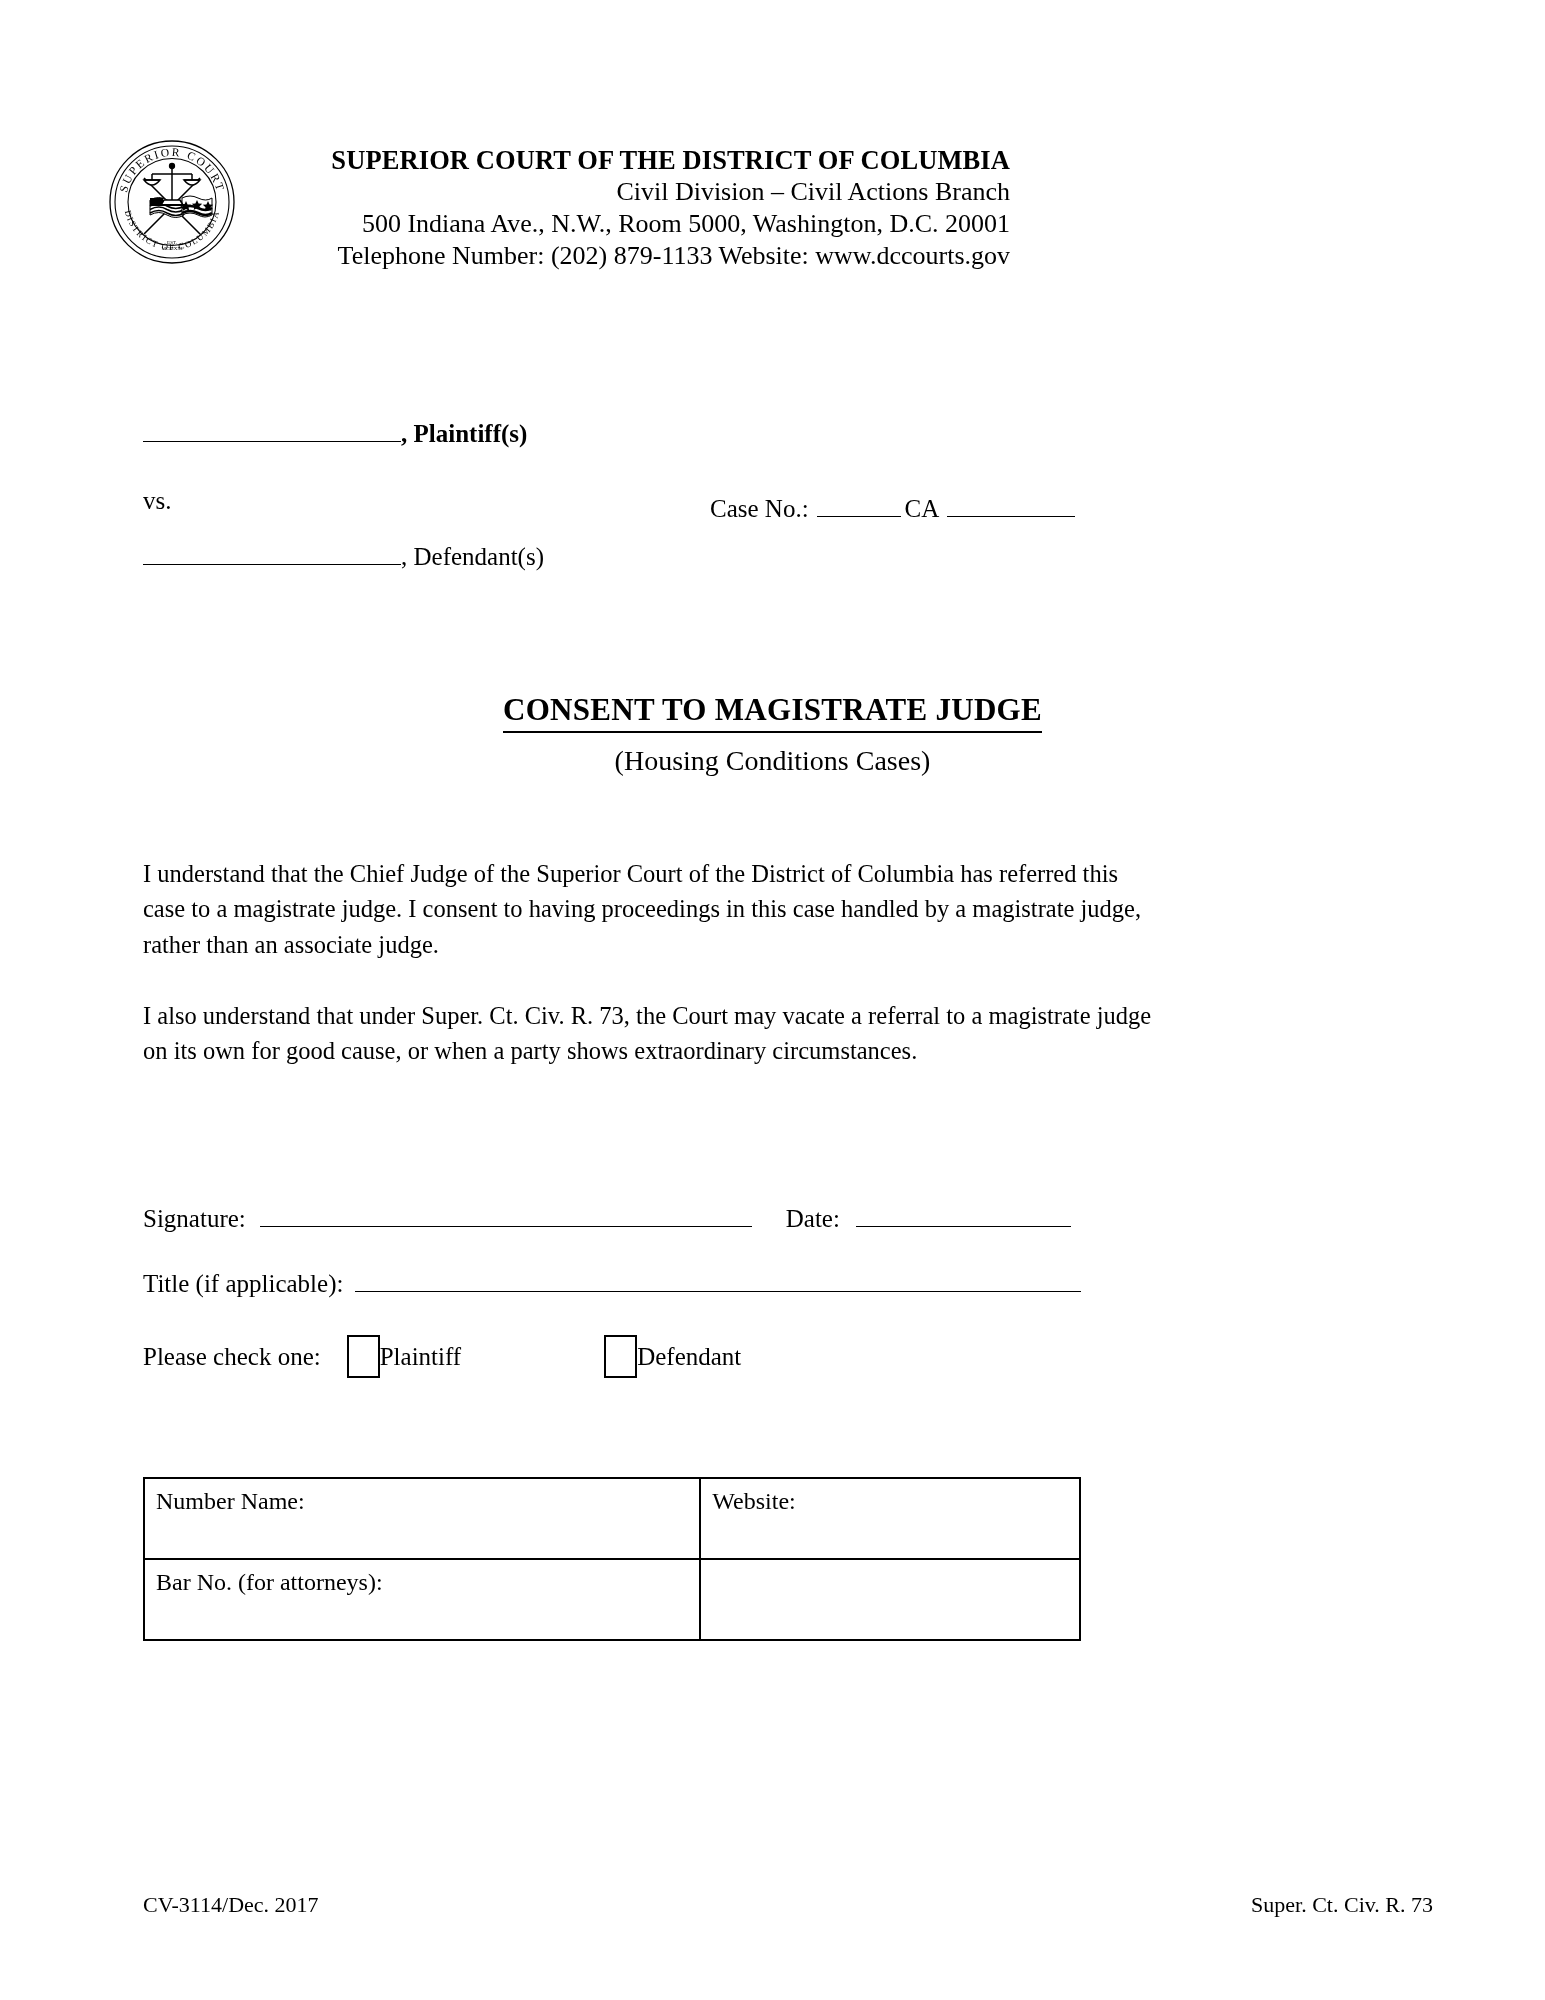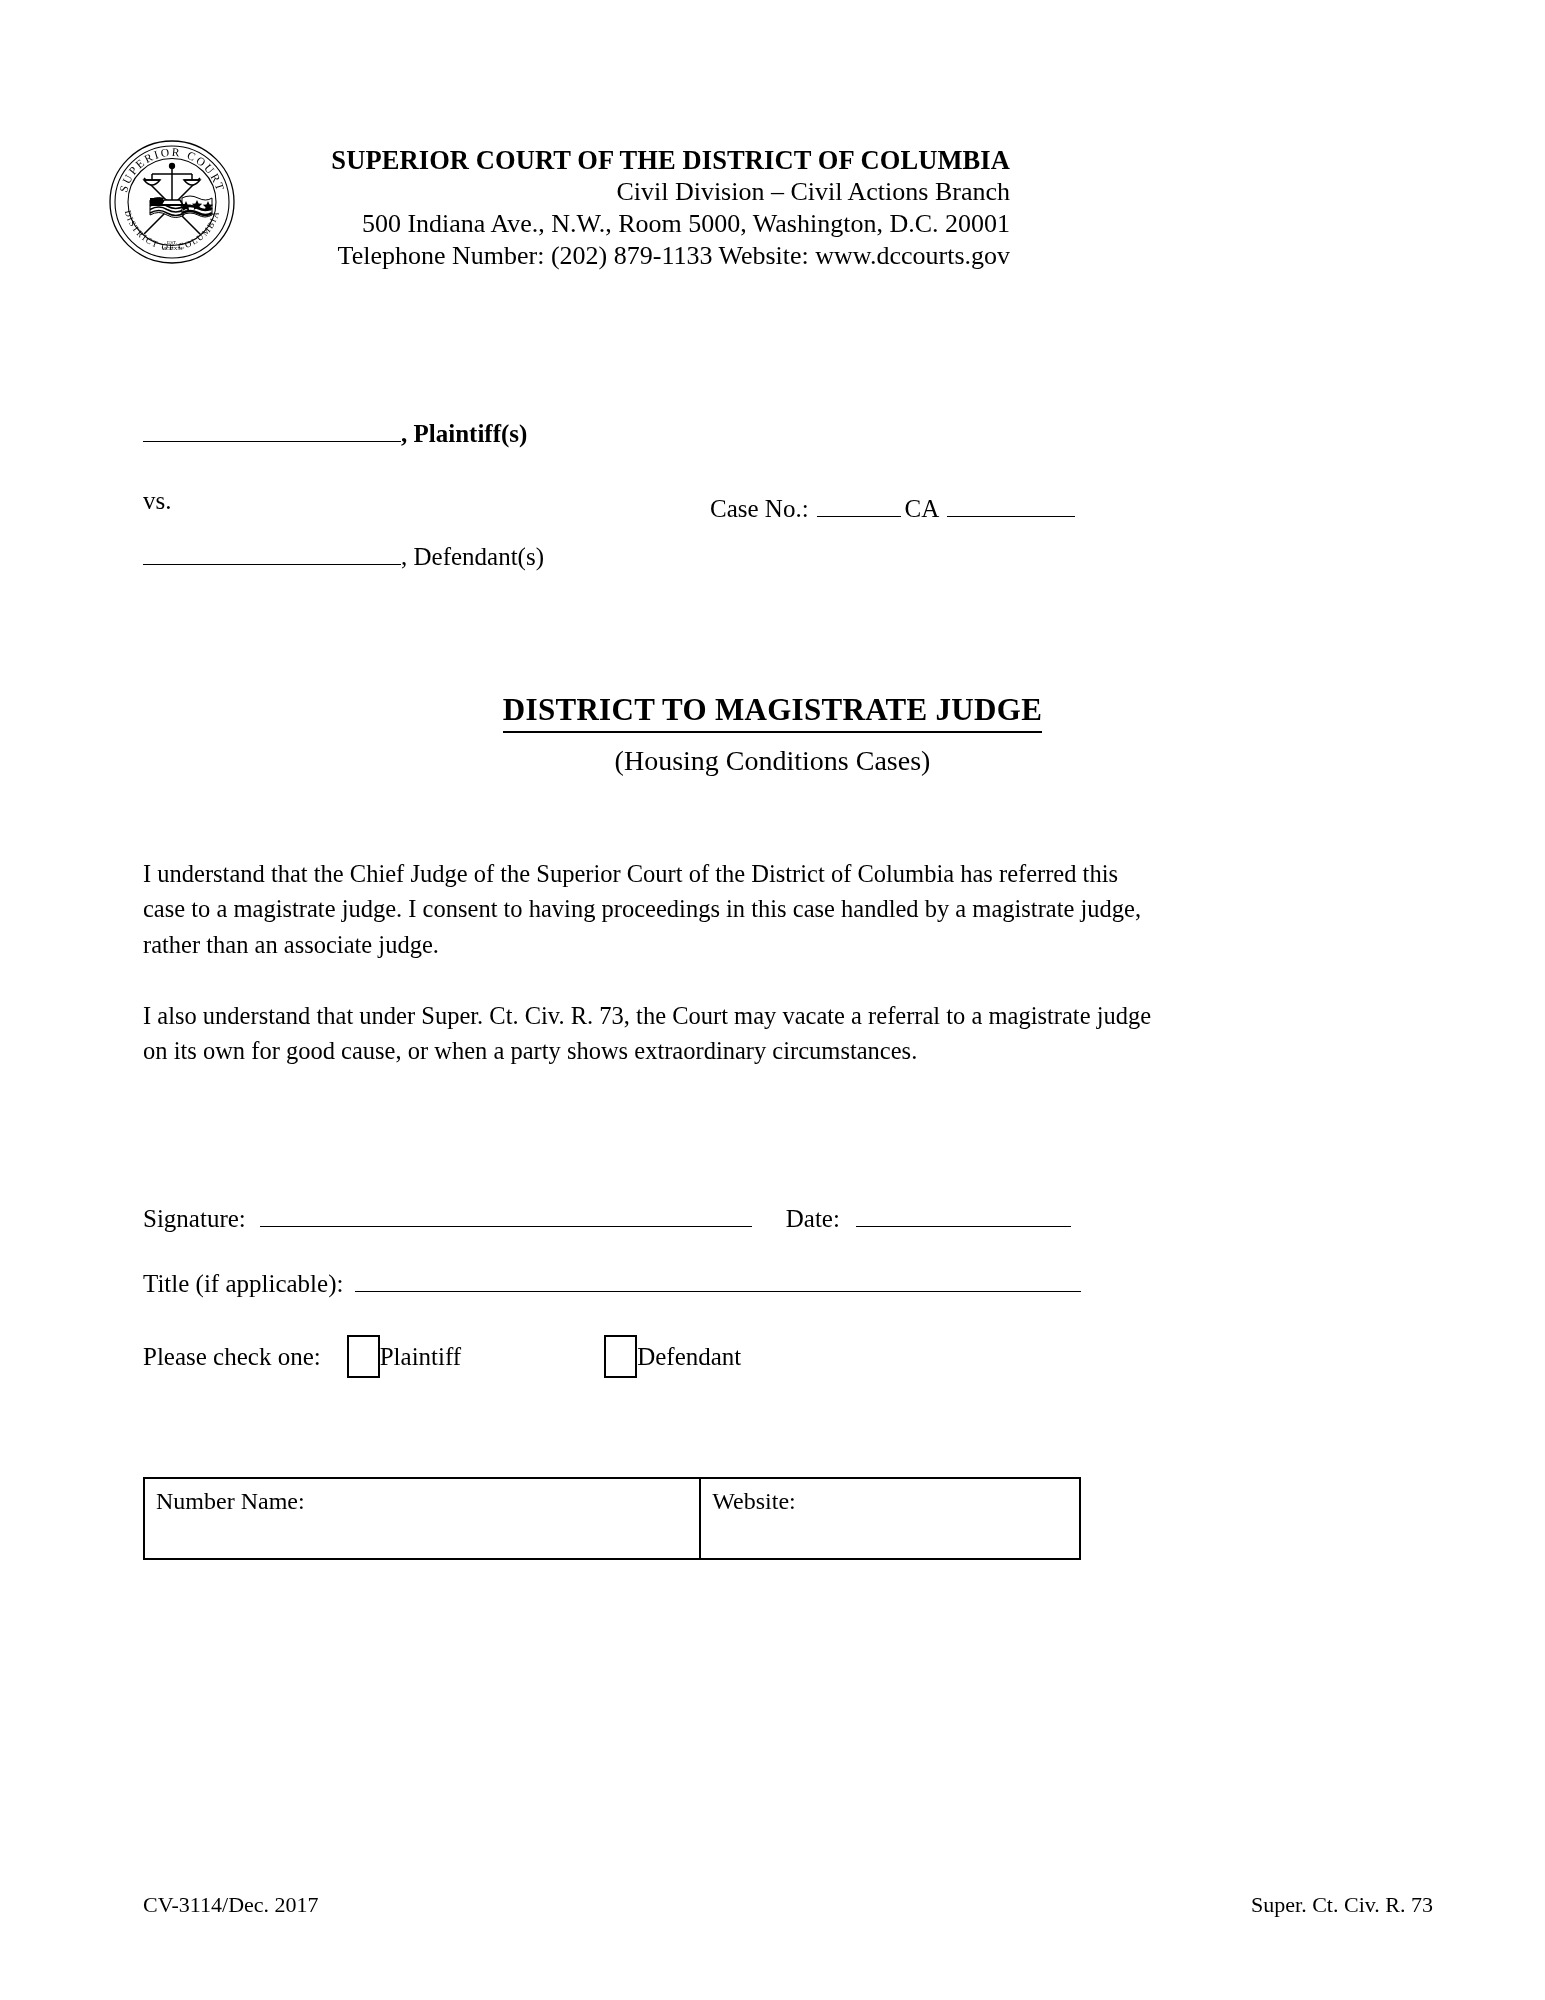--- a/index.html
+++ b/index.html
@@ -301,21 +301,21 @@
     <div class="cap-plaintiff"><span class="rule rule-party"></span><span>, Plaintiff(s)</span></div>
 
     <div class="cap-vs">vs.</div>
 
     <div class="cap-defendant"><span class="rule rule-party"></span><span>, Defendant(s)</span></div>
 
     <div class="cap-caseno"><span>Case No.:</span><span class="rule rule-case-a"></span><span>CA</span><span class="rule rule-case-b"></span></div>
   </div>
 
   <div class="doc-title">
-    <div><span class="doc-title-main">DISTRICT TO MAGISTRATE JUDGE</span></div>
+    <div><span class="doc-title-main">CONSENT TO MAGISTRATE JUDGE</span></div>
     <div class="doc-title-sub">(Housing Conditions Cases)</div>
   </div>
 
   <div class="body-copy">
     <p>I understand that the Chief Judge of the Superior Court of the District of Columbia has referred this case to a magistrate judge. I consent to having proceedings in this case handled by a magistrate judge, rather than an associate judge.</p>
     <p>I also understand that under Super. Ct. Civ. R. 73, the Court may vacate a referral to a magistrate judge on its own for good cause, or when a party shows extraordinary circumstances.</p>
   </div>
 
   <div class="sig-block">
 
@@ -325,20 +325,24 @@
 
     <div class="check-row"><span>Please check one:</span><span class="chk-gap-1"></span><span class="chk"></span><span>Plaintiff</span><span class="chk-gap-2"></span><span class="chk"></span><span>Defendant</span></div>
   </div>
 
   <table class="info-table">
     <tbody>
         <tr>
       <td class="col-a"><span>Number Name:</span></td>
       <td class="col-b" colspan="2"><span>Website:</span></td>
     </tr>
+    <tr>
+      <td class="col-a"><span>Bar No. (for attorneys):</span></td>
+      <td class="col-b cell-blank" colspan="2"></td>
+    </tr>
   </tbody>
     </table>
 
   <div class="footer">
     <div class="footer-left">CV-3114/Dec. 2017</div>
     <div class="footer-right">Super. Ct. Civ. R. 73</div>
   </div>
 
 </div>
 

